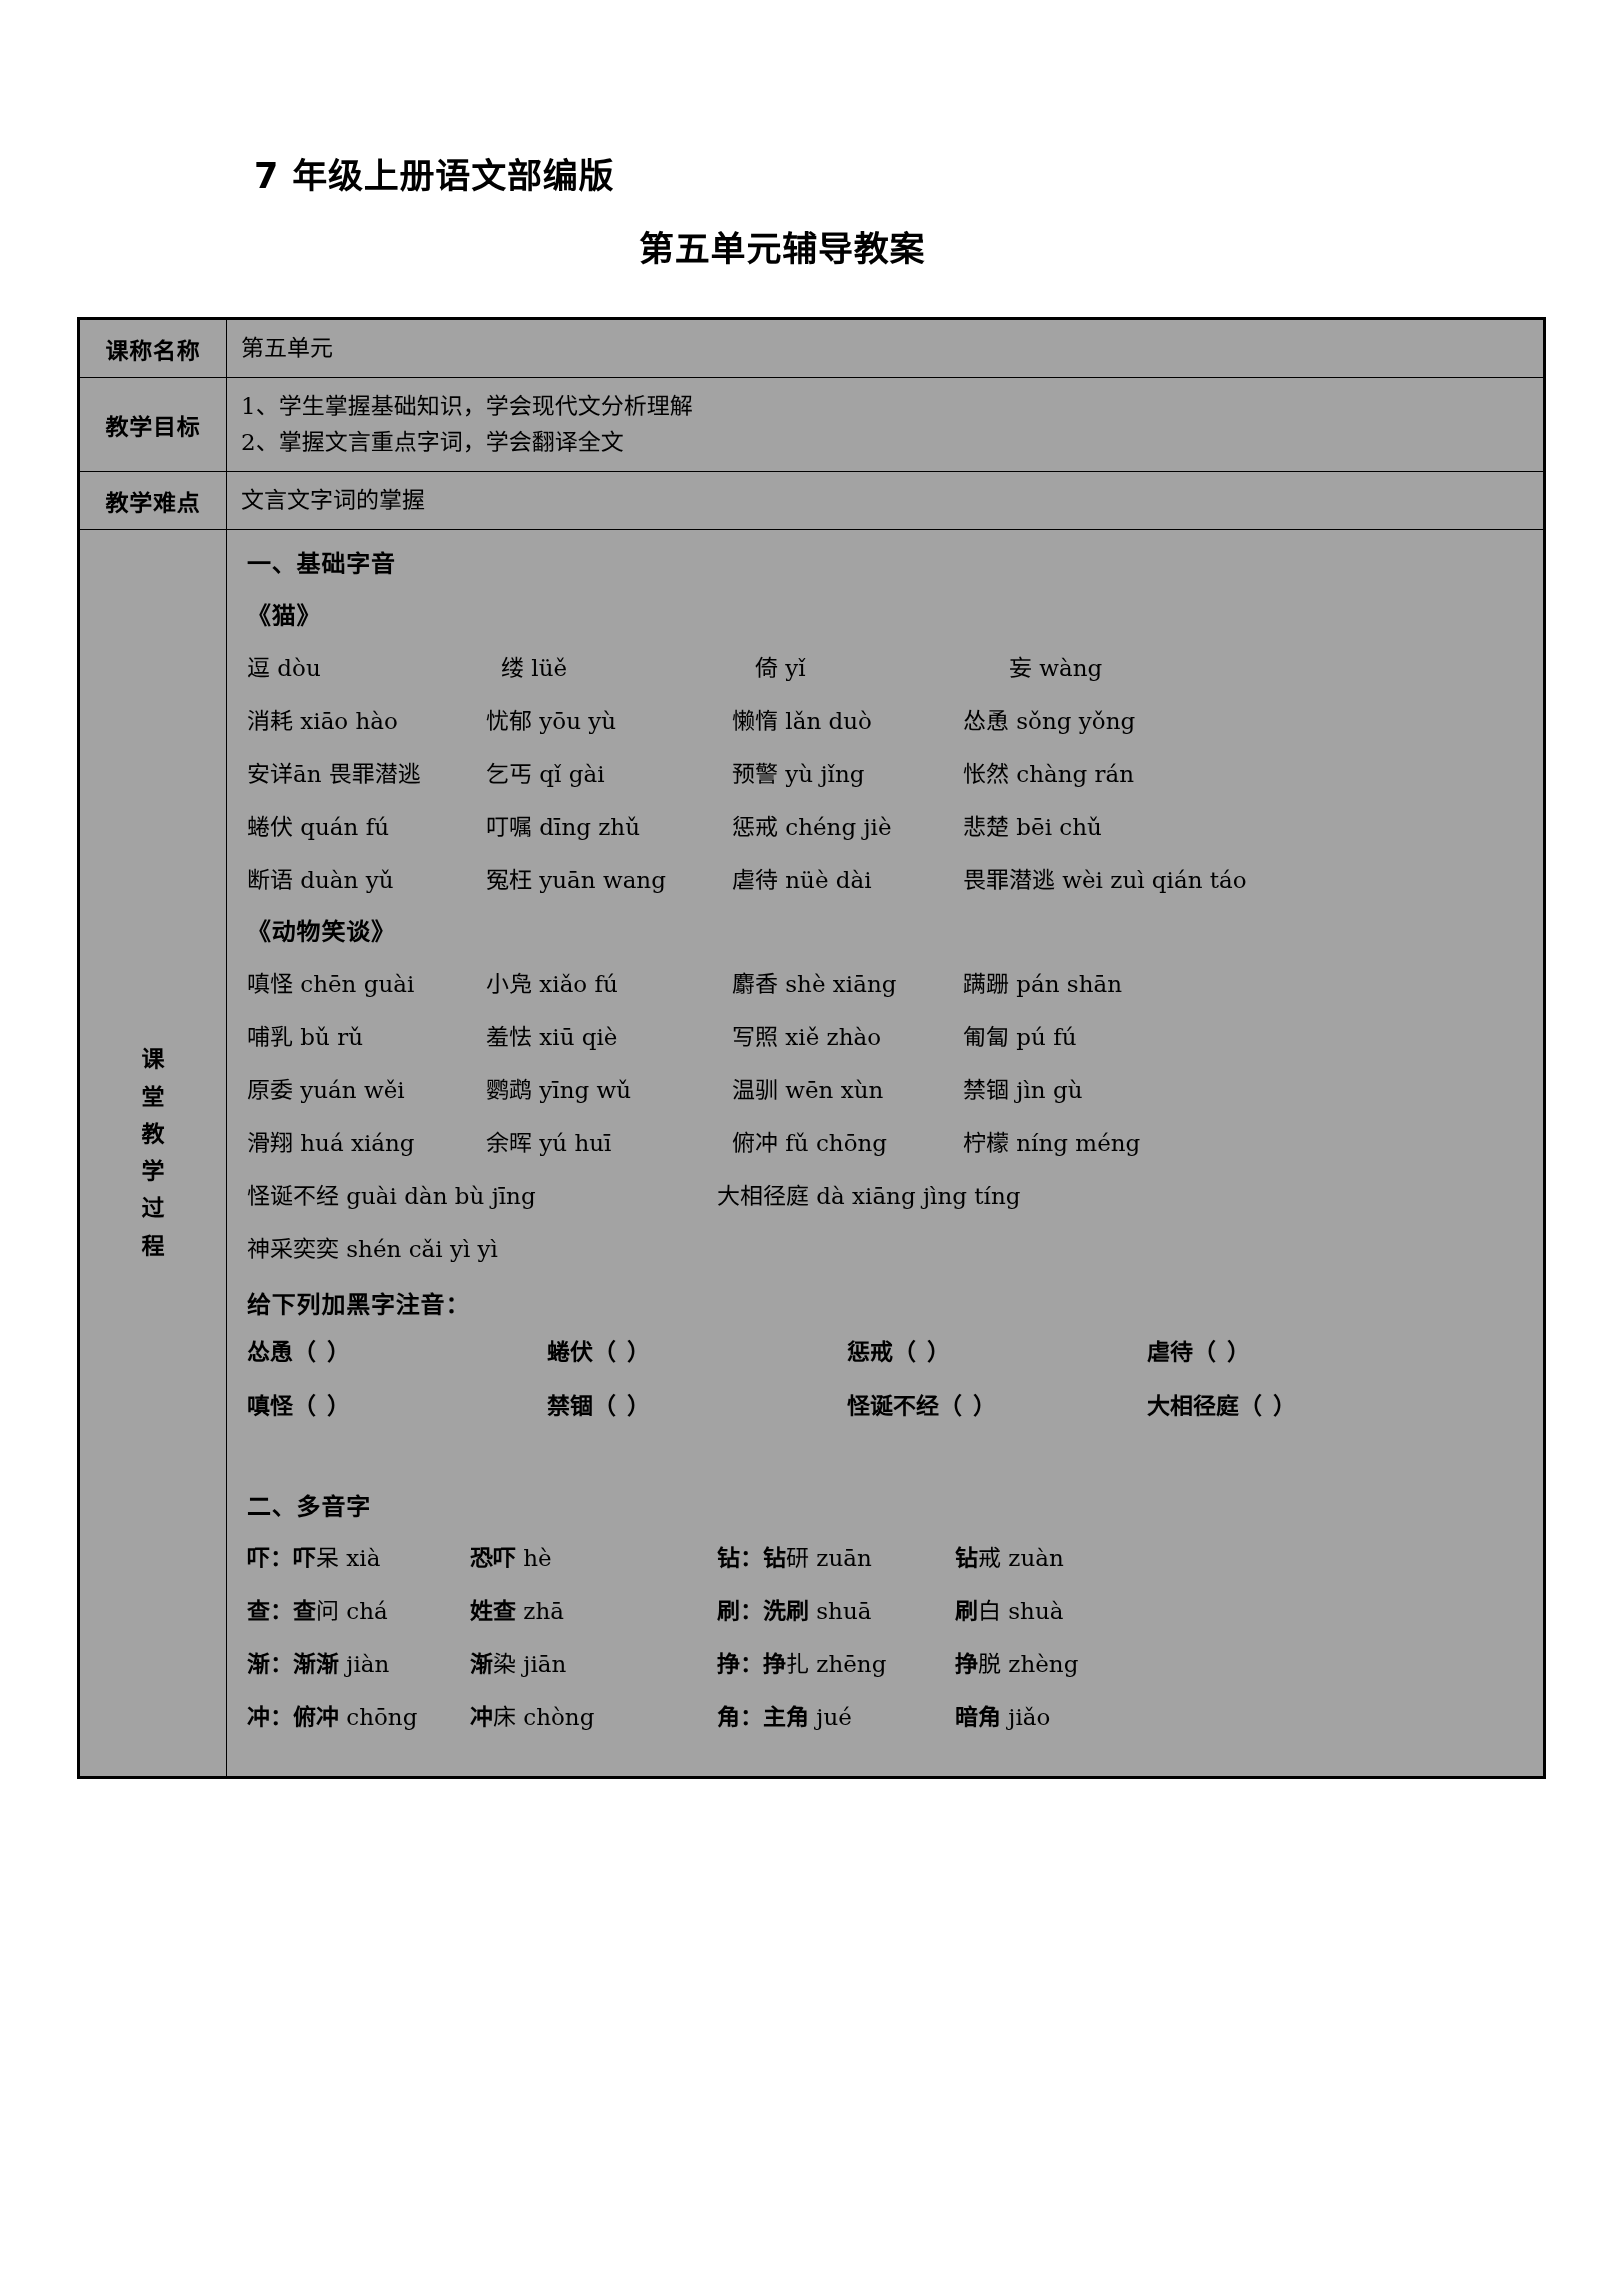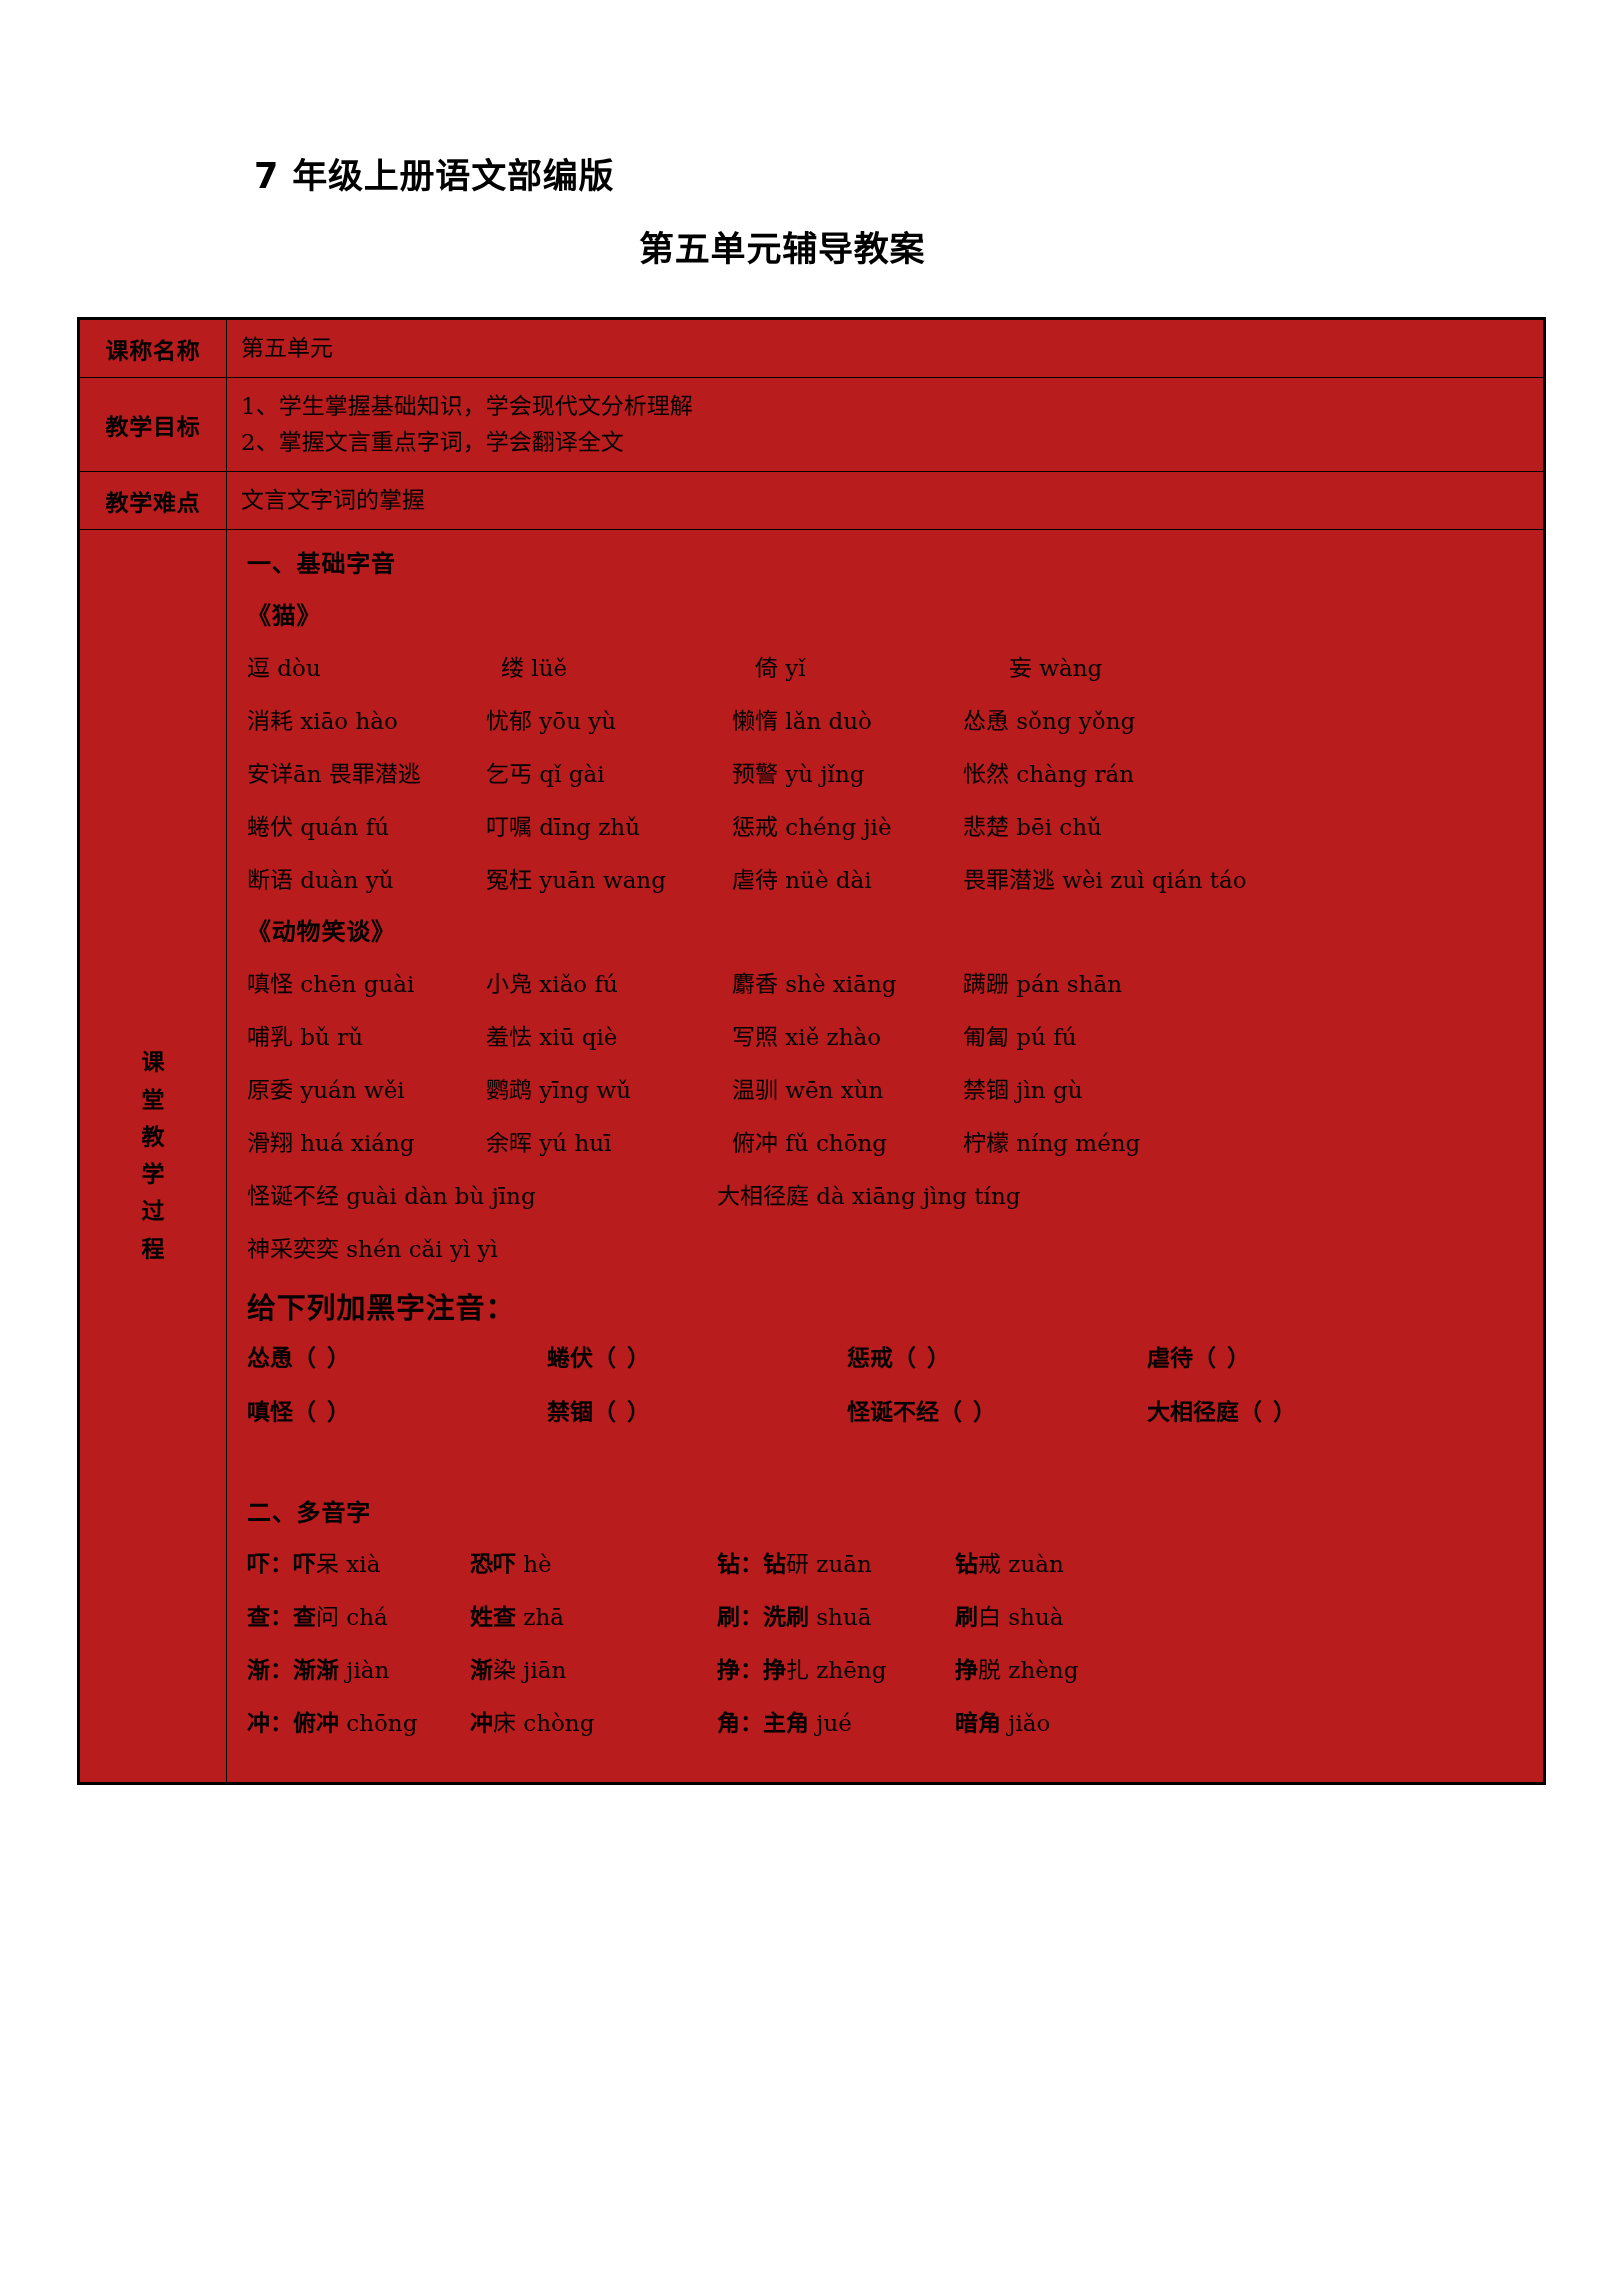--- a/index.html
+++ b/index.html
@@ -60,21 +60,21 @@
     top: 317px;
     width: 1469px;
     border-collapse: collapse;
     border: 3.1px solid #000;
     table-layout: fixed;
   }
   .lesson-table td {
     border: 1.2px solid #000;
     vertical-align: top;
     padding: 0;
-    background: #b91c1c;
+    background: #a3a3a3;
   }
   .col-label { width: 148px; }
 
   .cell-label {
     font-size: 23px;
     font-weight: bold;
     text-align: center;
     font-family: "DejaVu Sans", "Liberation Sans", sans-serif;
     letter-spacing: 0.8px;
     padding: 10.8px 3.1px 10.8px 3.1px !important;
@@ -116,21 +116,21 @@
   }
   .sub-heading {
     font-weight: bold;
     font-size: 24px;
     font-family: "DejaVu Sans", "Liberation Sans", sans-serif;
     margin: 0 0 23px 0;
     letter-spacing: 0.8px;
   }
   .prompt-heading {
     font-weight: bold;
-    font-size: 29px;
+    font-size: 24px;
     font-family: "DejaVu Sans", "Liberation Sans", sans-serif;
     margin: 26px 0 20px 0;
     letter-spacing: 0.8px;
   }
 
   
   .pyrow {
     display: flex;
     margin: 0 0 23px 0;
     font-size: 23px;

